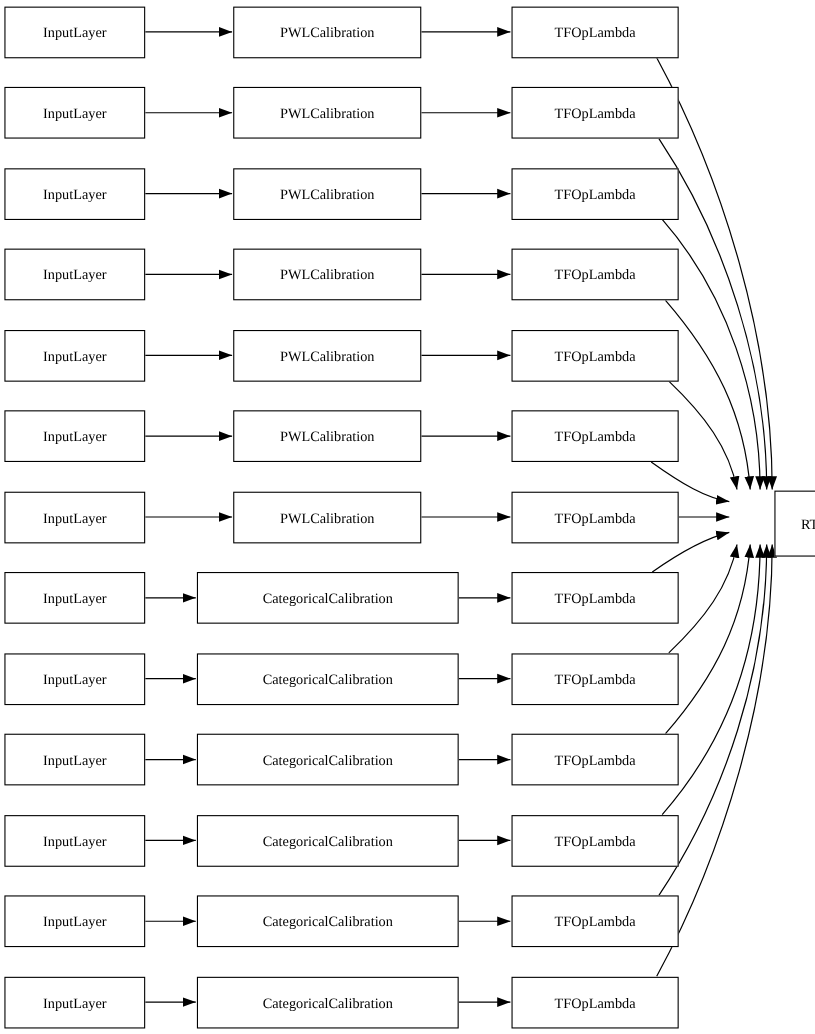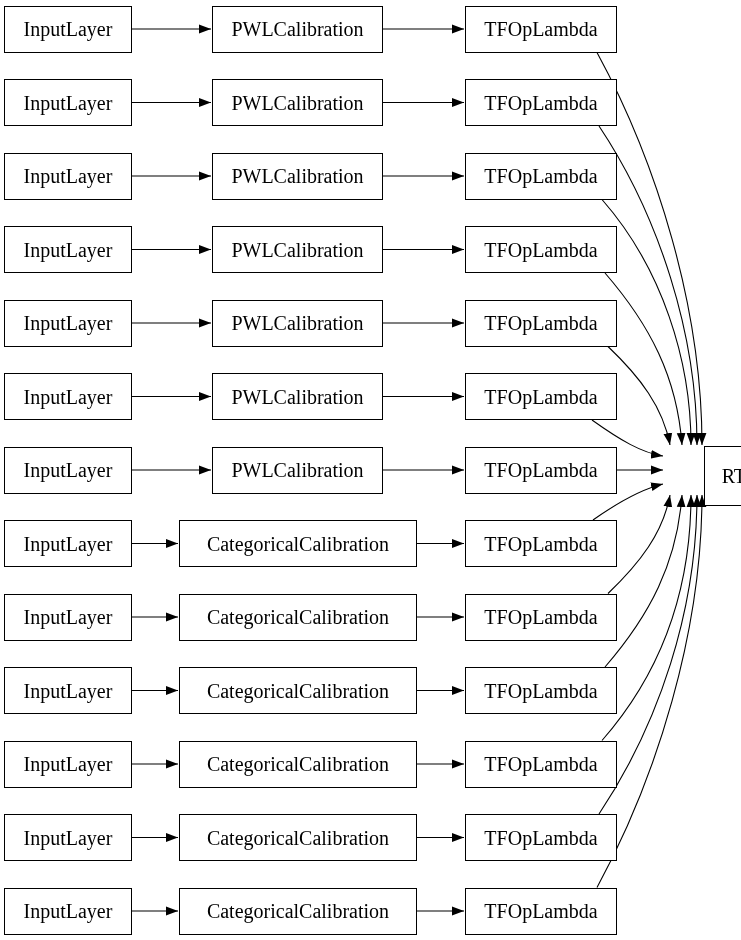--- a/index.html
+++ b/index.html
@@ -24,21 +24,21 @@
   }
   .node {
     position: absolute;
     box-sizing: border-box;
     display: flex;
     align-items: center;
     justify-content: center;
     border: 1px solid #000000;
     background: #ffffff;
     color: #000000;
-    font-size: 20px;
+    font-size: 13px;
     line-height: 1;
     white-space: nowrap;
   }
   .edge {
     fill: none;
     stroke: #000000;
     stroke-width: 1.1;
   }
 </style>
 </head>

